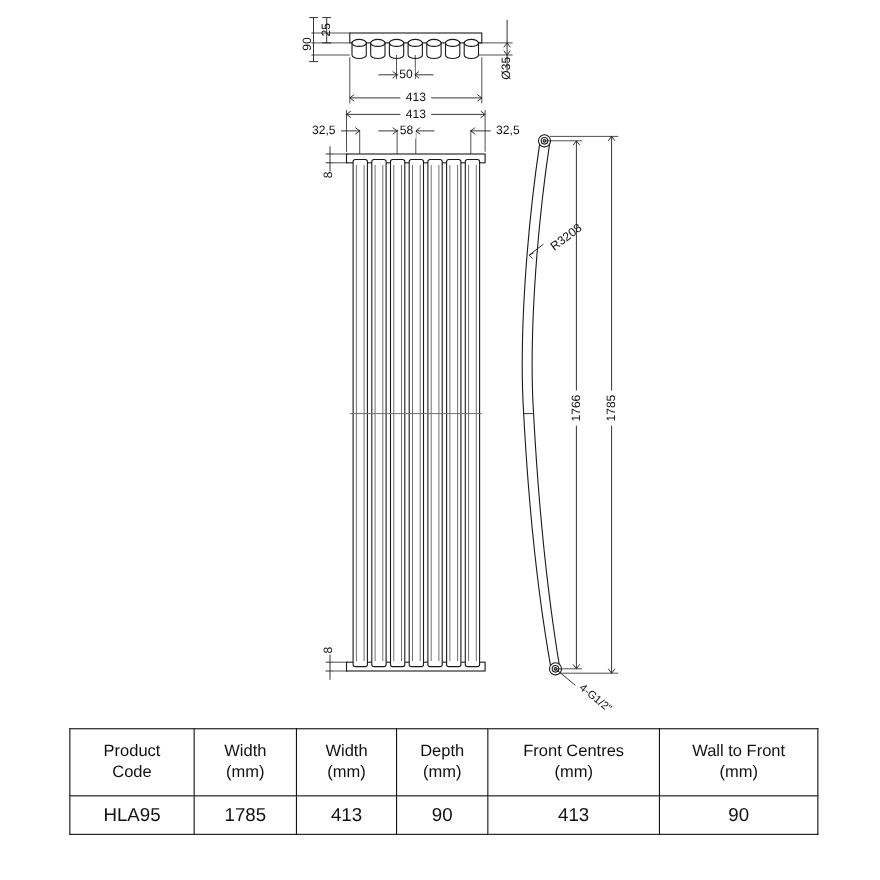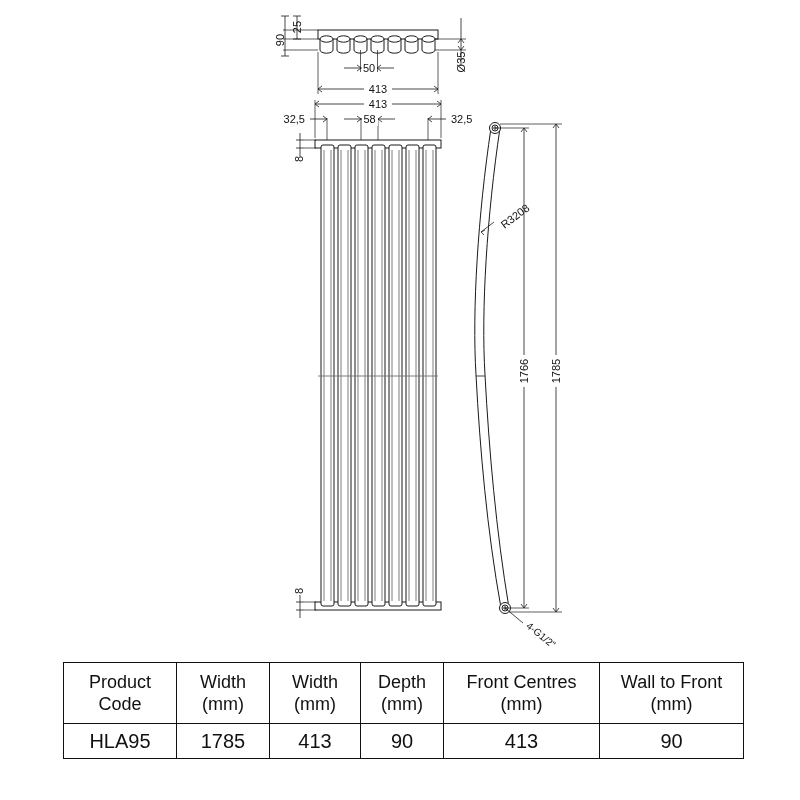--- a/index.html
+++ b/index.html
@@ -61,27 +61,27 @@
   table.spec-table td {
     border: 1.4px solid #111111;
     text-align: center;
     vertical-align: middle;
     font-family: "Liberation Sans", sans-serif;
     color: #111111;
     padding: 0;
   }
   table.spec-table th {
     height: 60px;
-    font-size: 18px;
+    font-size: 15px;
     font-weight: normal;
     line-height: 1.25;
   }
   table.spec-table td {
     height: 34px;
-    font-size: 20px;
+    font-size: 17px;
   }
   th .unit { display: block; }
 </style>
 </head>
 <body>
 
 <div id="drawing-root">
   <svg class="tech-drawing" viewBox="0 0 800 800" xmlns="http://www.w3.org/2000/svg">
 
     <g>

